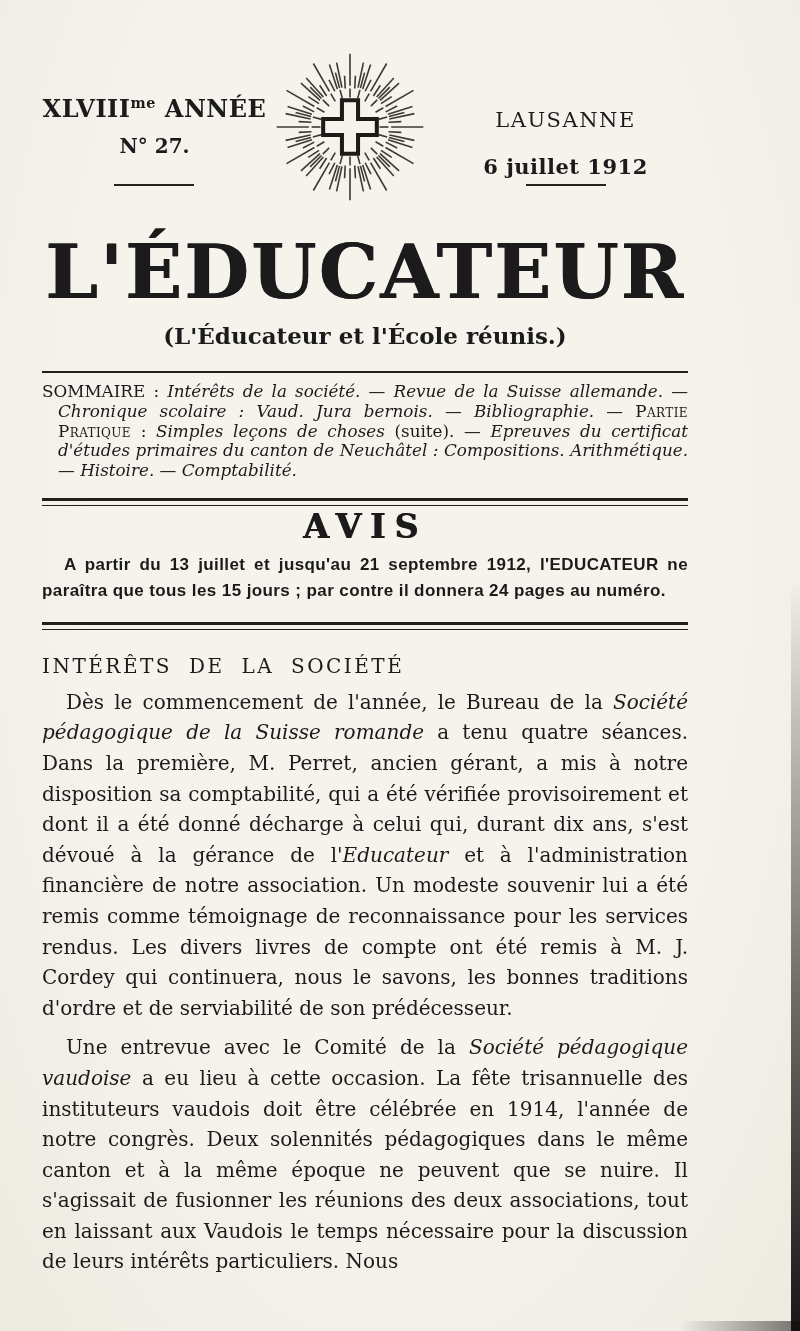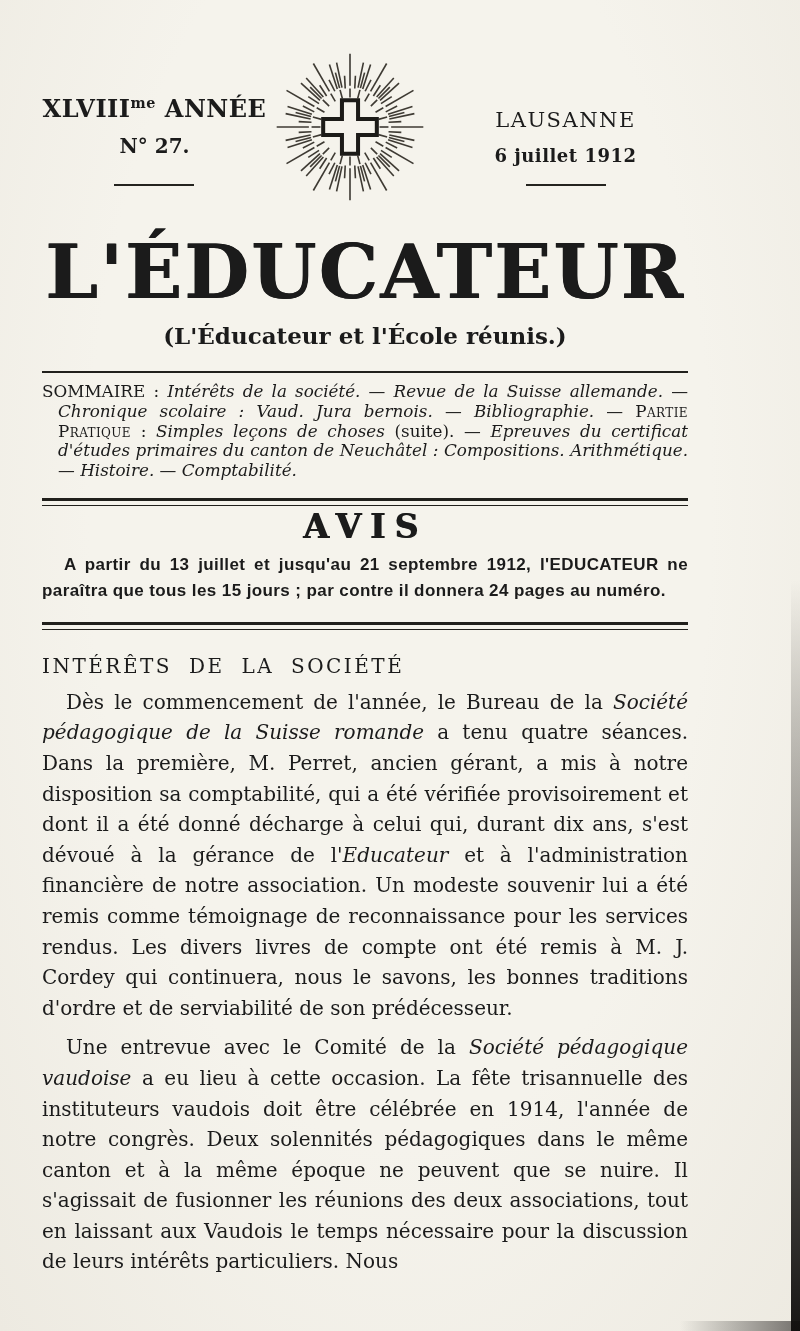--- a/index.html
+++ b/index.html
@@ -19,21 +19,21 @@
   }
   .content{position:absolute;left:42px;top:0;width:646px;}
 
   
   .masthead{position:relative;height:222px;}
   .mast-left{position:absolute;left:0;top:94px;width:225px;text-align:center;}
   .mast-right{position:absolute;right:0;top:108px;width:245px;text-align:center;}
   .year-line{font-size:24px;font-weight:bold;letter-spacing:0.5px;white-space:nowrap;}
   .issue-line{font-size:20px;font-weight:bold;margin-top:11px;}
   .city-line{font-size:21px;letter-spacing:1.5px;}
-  .date-line{font-size:18px;font-weight:bold;margin-top:13px;letter-spacing:0.5px;}
+  .date-line{font-size:21px;font-weight:bold;margin-top:22px;letter-spacing:0.5px;}
   sup{font-size:60%;vertical-align:super;}
   .mast-rule{position:absolute;top:184px;width:80px;border-top:2px solid #24231f;}
   .mast-rule-left{left:72px;}
   .mast-rule-right{right:82px;}
   .emblem{position:absolute;left:232px;top:42px;width:152px;height:170px;}
 
   
   .journal-title{
     margin-top:8px;
     font-size:75px;font-weight:bold;line-height:84px;

